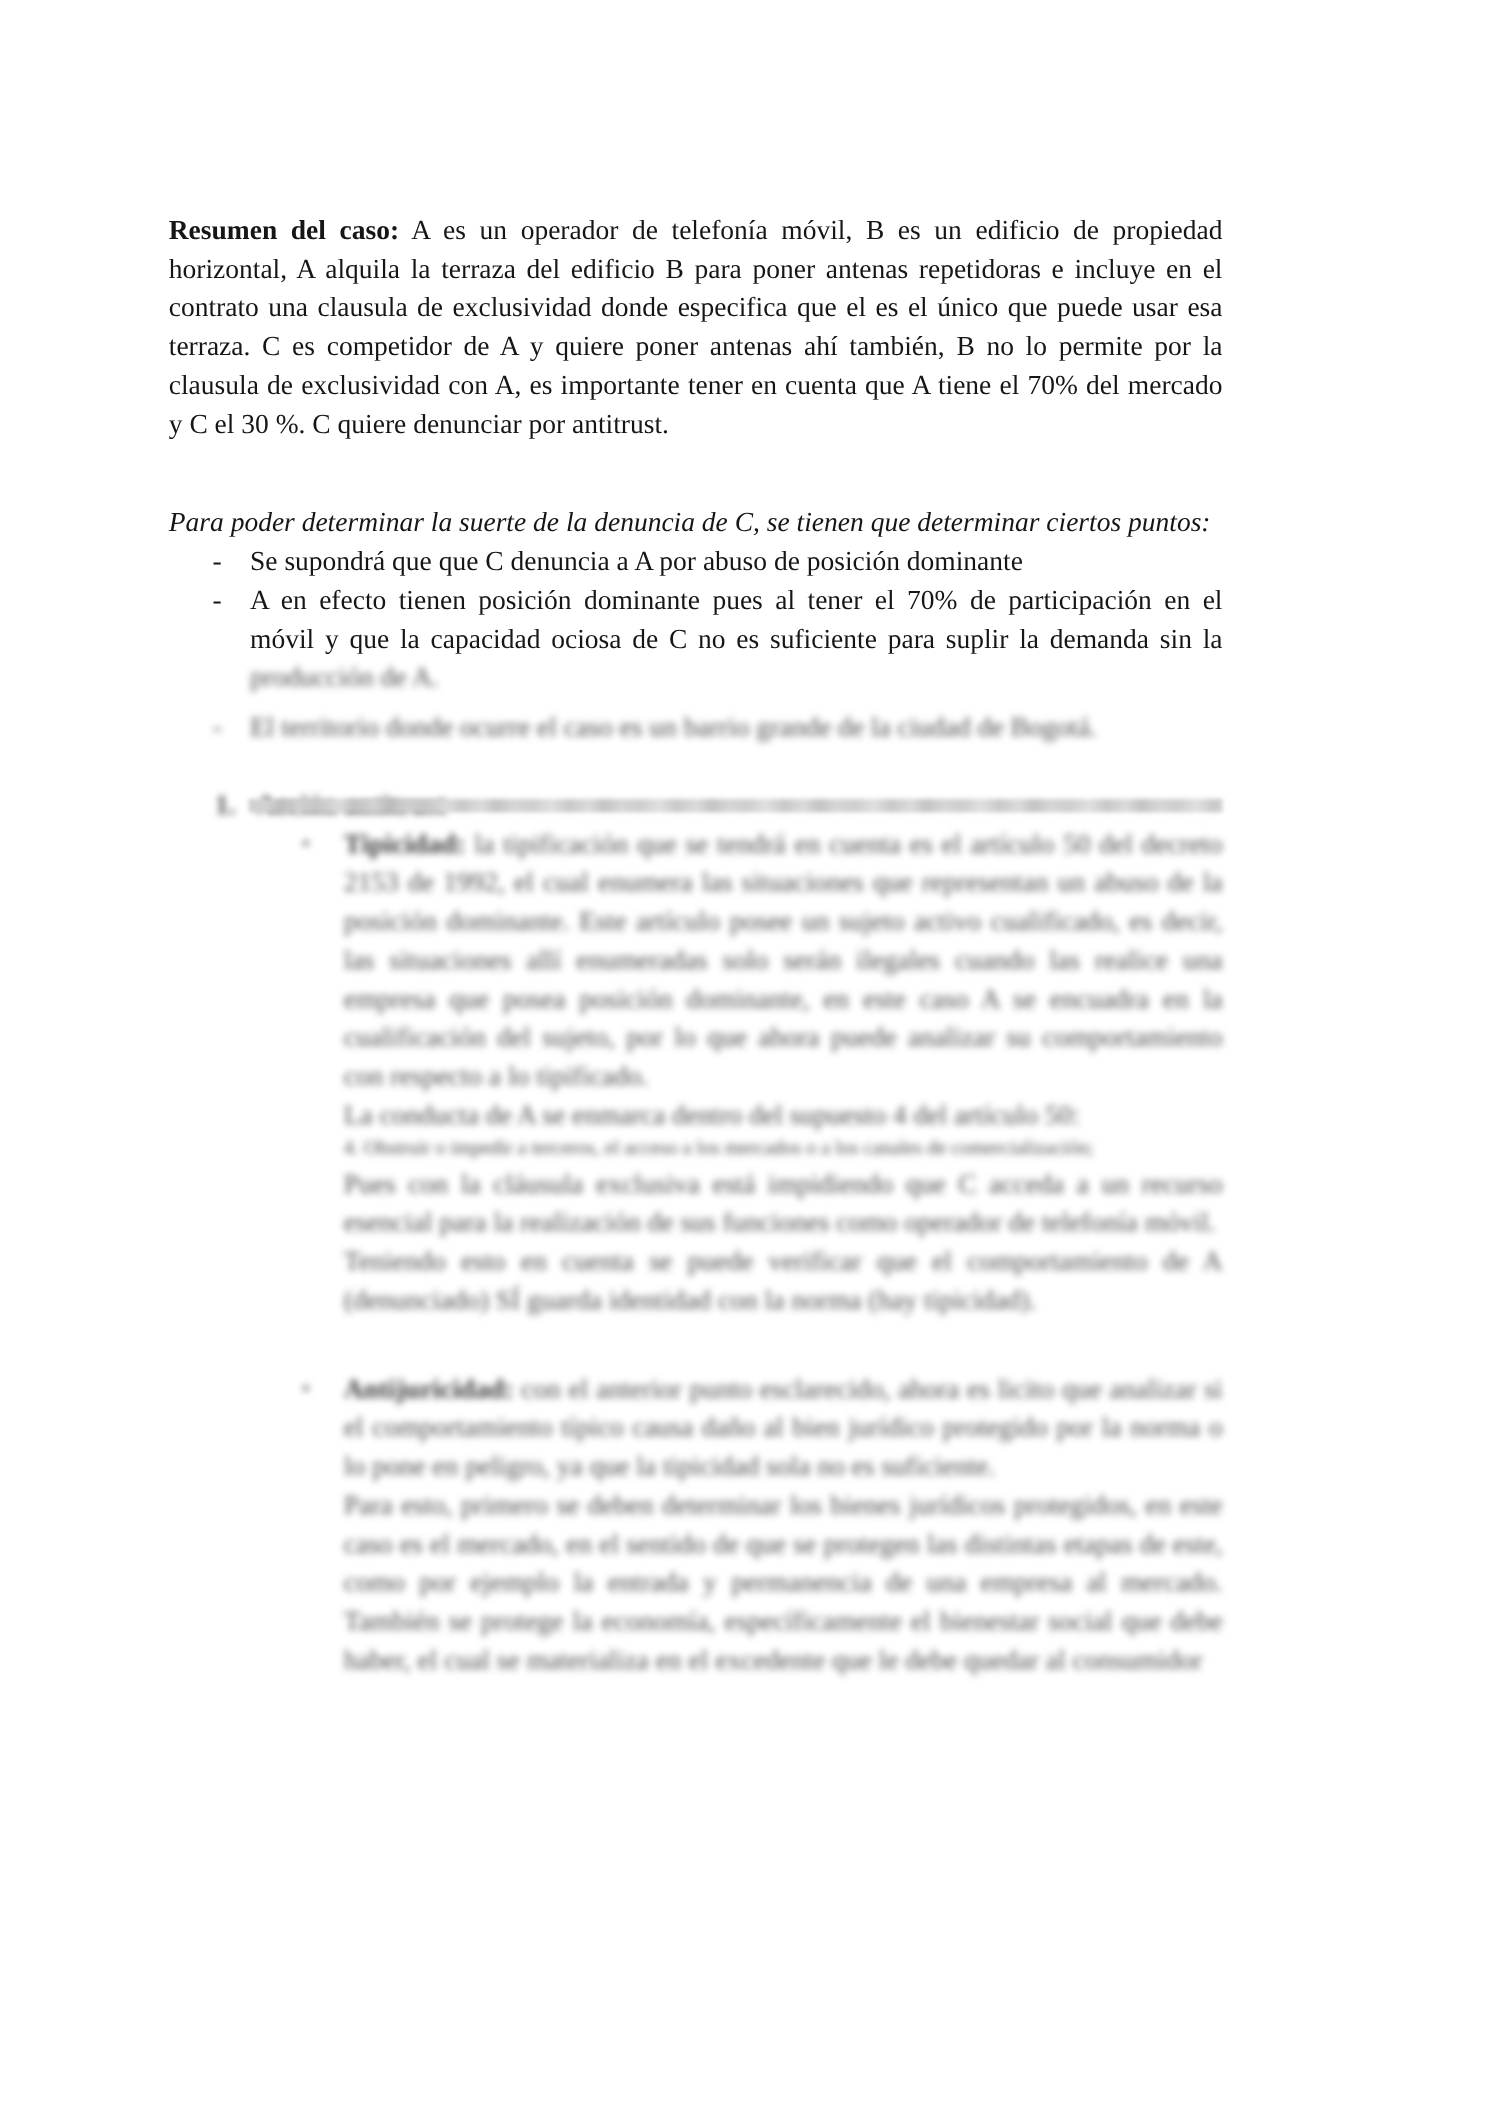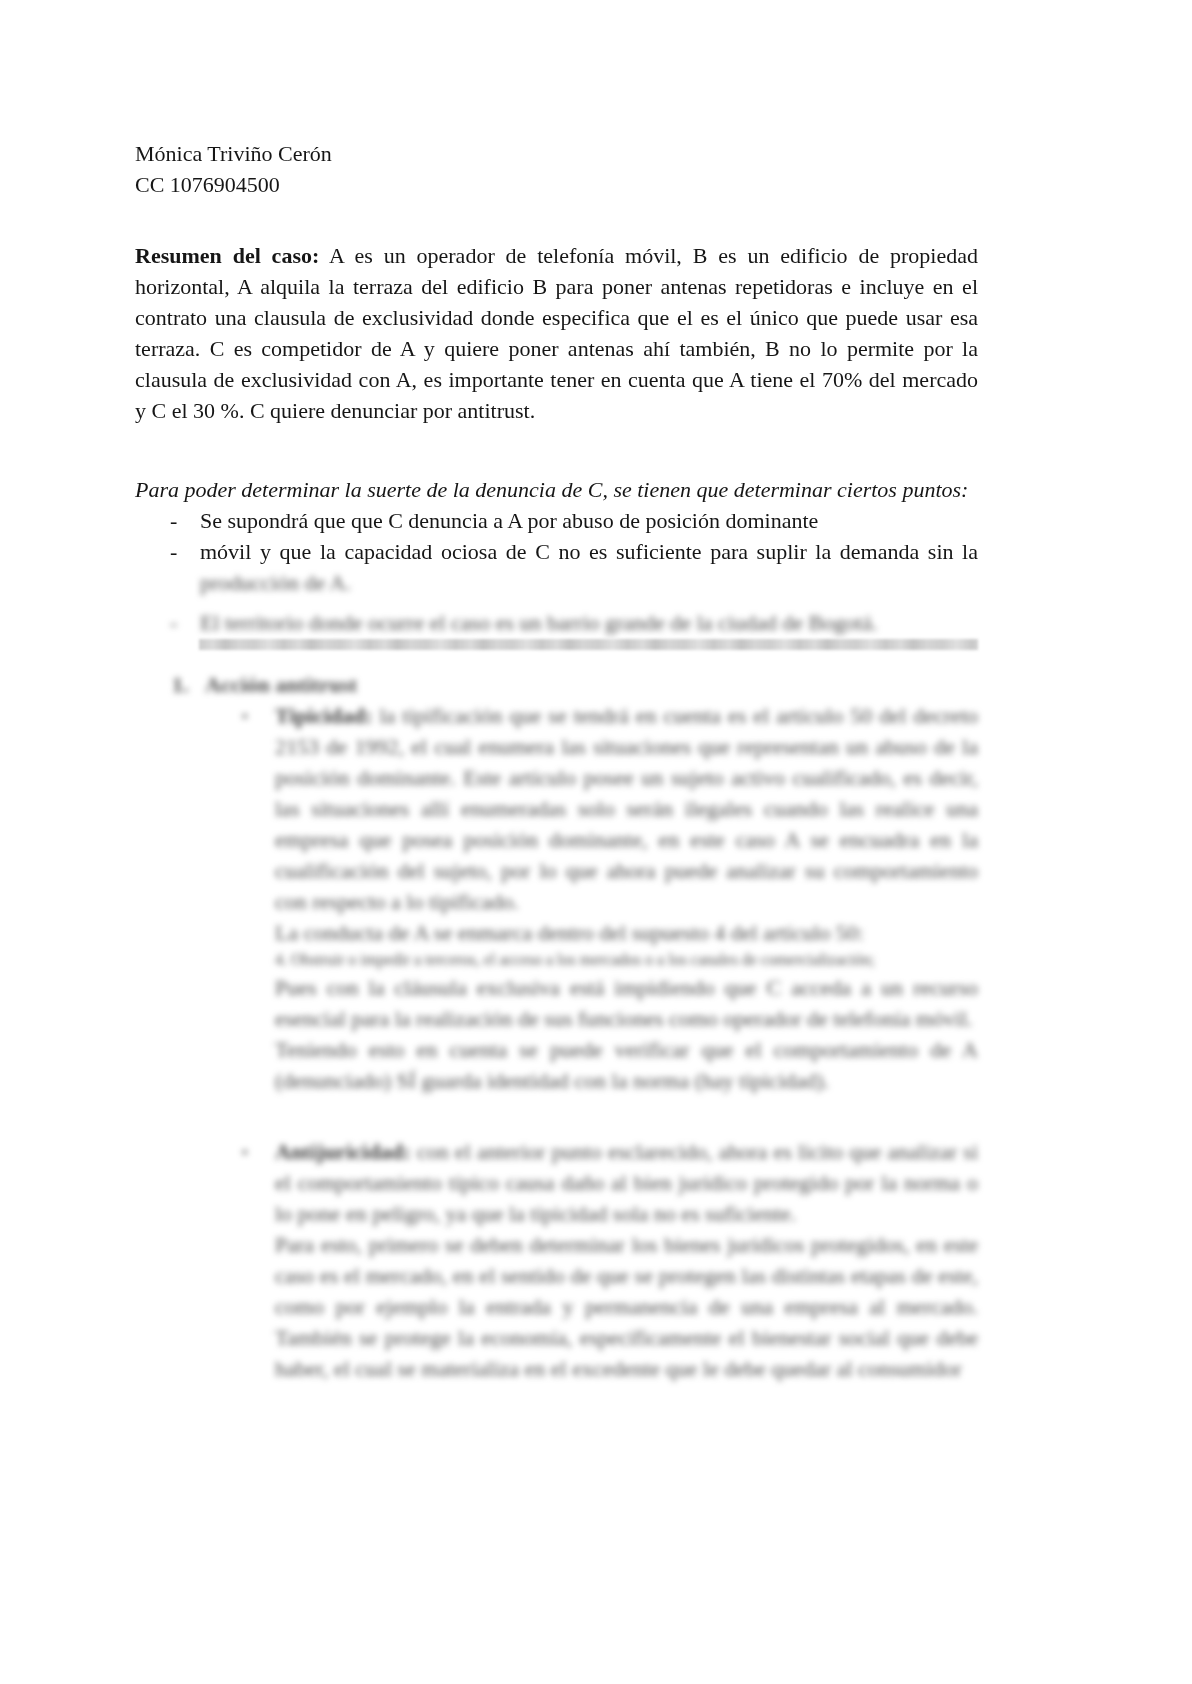--- a/index.html
+++ b/index.html
@@ -15,21 +15,21 @@
     position:absolute;
     left:135px;top:138px;
     width:843px;
     font-size:22px;
     line-height:31px;
   }
   .jt{text-align:justify;text-justify:inter-word;}
   .line-just{text-align:justify;text-align-last:justify;}
   .bold{font-weight:bold;}
   .author-block div{line-height:31px;}
-  .p-resumen{margin-top:40px;}
+  .p-resumen{margin-top:30px;}
   .p-intro{margin-top:48px;font-style:italic;}
   .li{position:relative;padding-left:65px;}
   .li .marker{position:absolute;left:35px;top:0;}
   .li3{margin-top:9px;}
   .heading{position:relative;margin-top:31px;padding-left:70px;font-weight:bold;}
   .heading .hnum{position:absolute;left:37px;top:0;}
   .sub{position:relative;padding-left:140px;}
   .sub .marker{position:absolute;left:107px;top:1px;font-size:15px;}
   .sub2{margin-top:40px;}
   .small-quote{font-size:16px;line-height:24px;}
@@ -47,37 +47,34 @@
     filter:blur(1.6px);
     opacity:.9;
   }
 </style>
 </head>
 <body>
 
 <div class="page">
   <div class="content">
 
-    <div class="author-block">
-      <div>Mónica Triviño Cerón</div>
-      <div>CC 1076904500</div>
-    </div>
 
     <div class="p-resumen jt"><span class="bold">Resumen del caso:</span><span> A es un operador de telefonía móvil, B es un edificio de propiedad horizontal, A alquila la terraza del edificio B para poner antenas repetidoras e incluye en el contrato una clausula de exclusividad donde especifica que el es el único que puede usar esa terraza. C es competidor de A y quiere poner antenas ahí también, B no lo permite por la clausula de exclusividad con A, es importante tener en cuenta que A tiene el 70% del mercado y C el 30 %. C quiere denunciar por antitrust.</span></div>
 
     <div class="p-intro">Para poder determinar la suerte de la denuncia de C, se tienen que determinar ciertos puntos:</div>
 
     <div class="li">
       <span class="marker">-</span>
       <div>Se supondrá que que C denuncia a A por abuso de posición dominante</div>
     </div>
 
     <div class="li">
       <span class="marker">-</span>
       <div>
+        <div class="line-just">A en efecto tienen posición dominante pues al tener el 70% de participación en el</div>
         <div class="line-just">móvil y que la capacidad ociosa de C no es suficiente para suplir la demanda sin la</div>
         <div class="blur-inline">producción de A.</div>
       </div>
     </div>
 
     <div class="li li3 blurred">
       <span class="marker">-</span>
       <div>El territorio donde ocurre el caso es un barrio grande de la ciudad de Bogotá.</div>
     </div>
 

